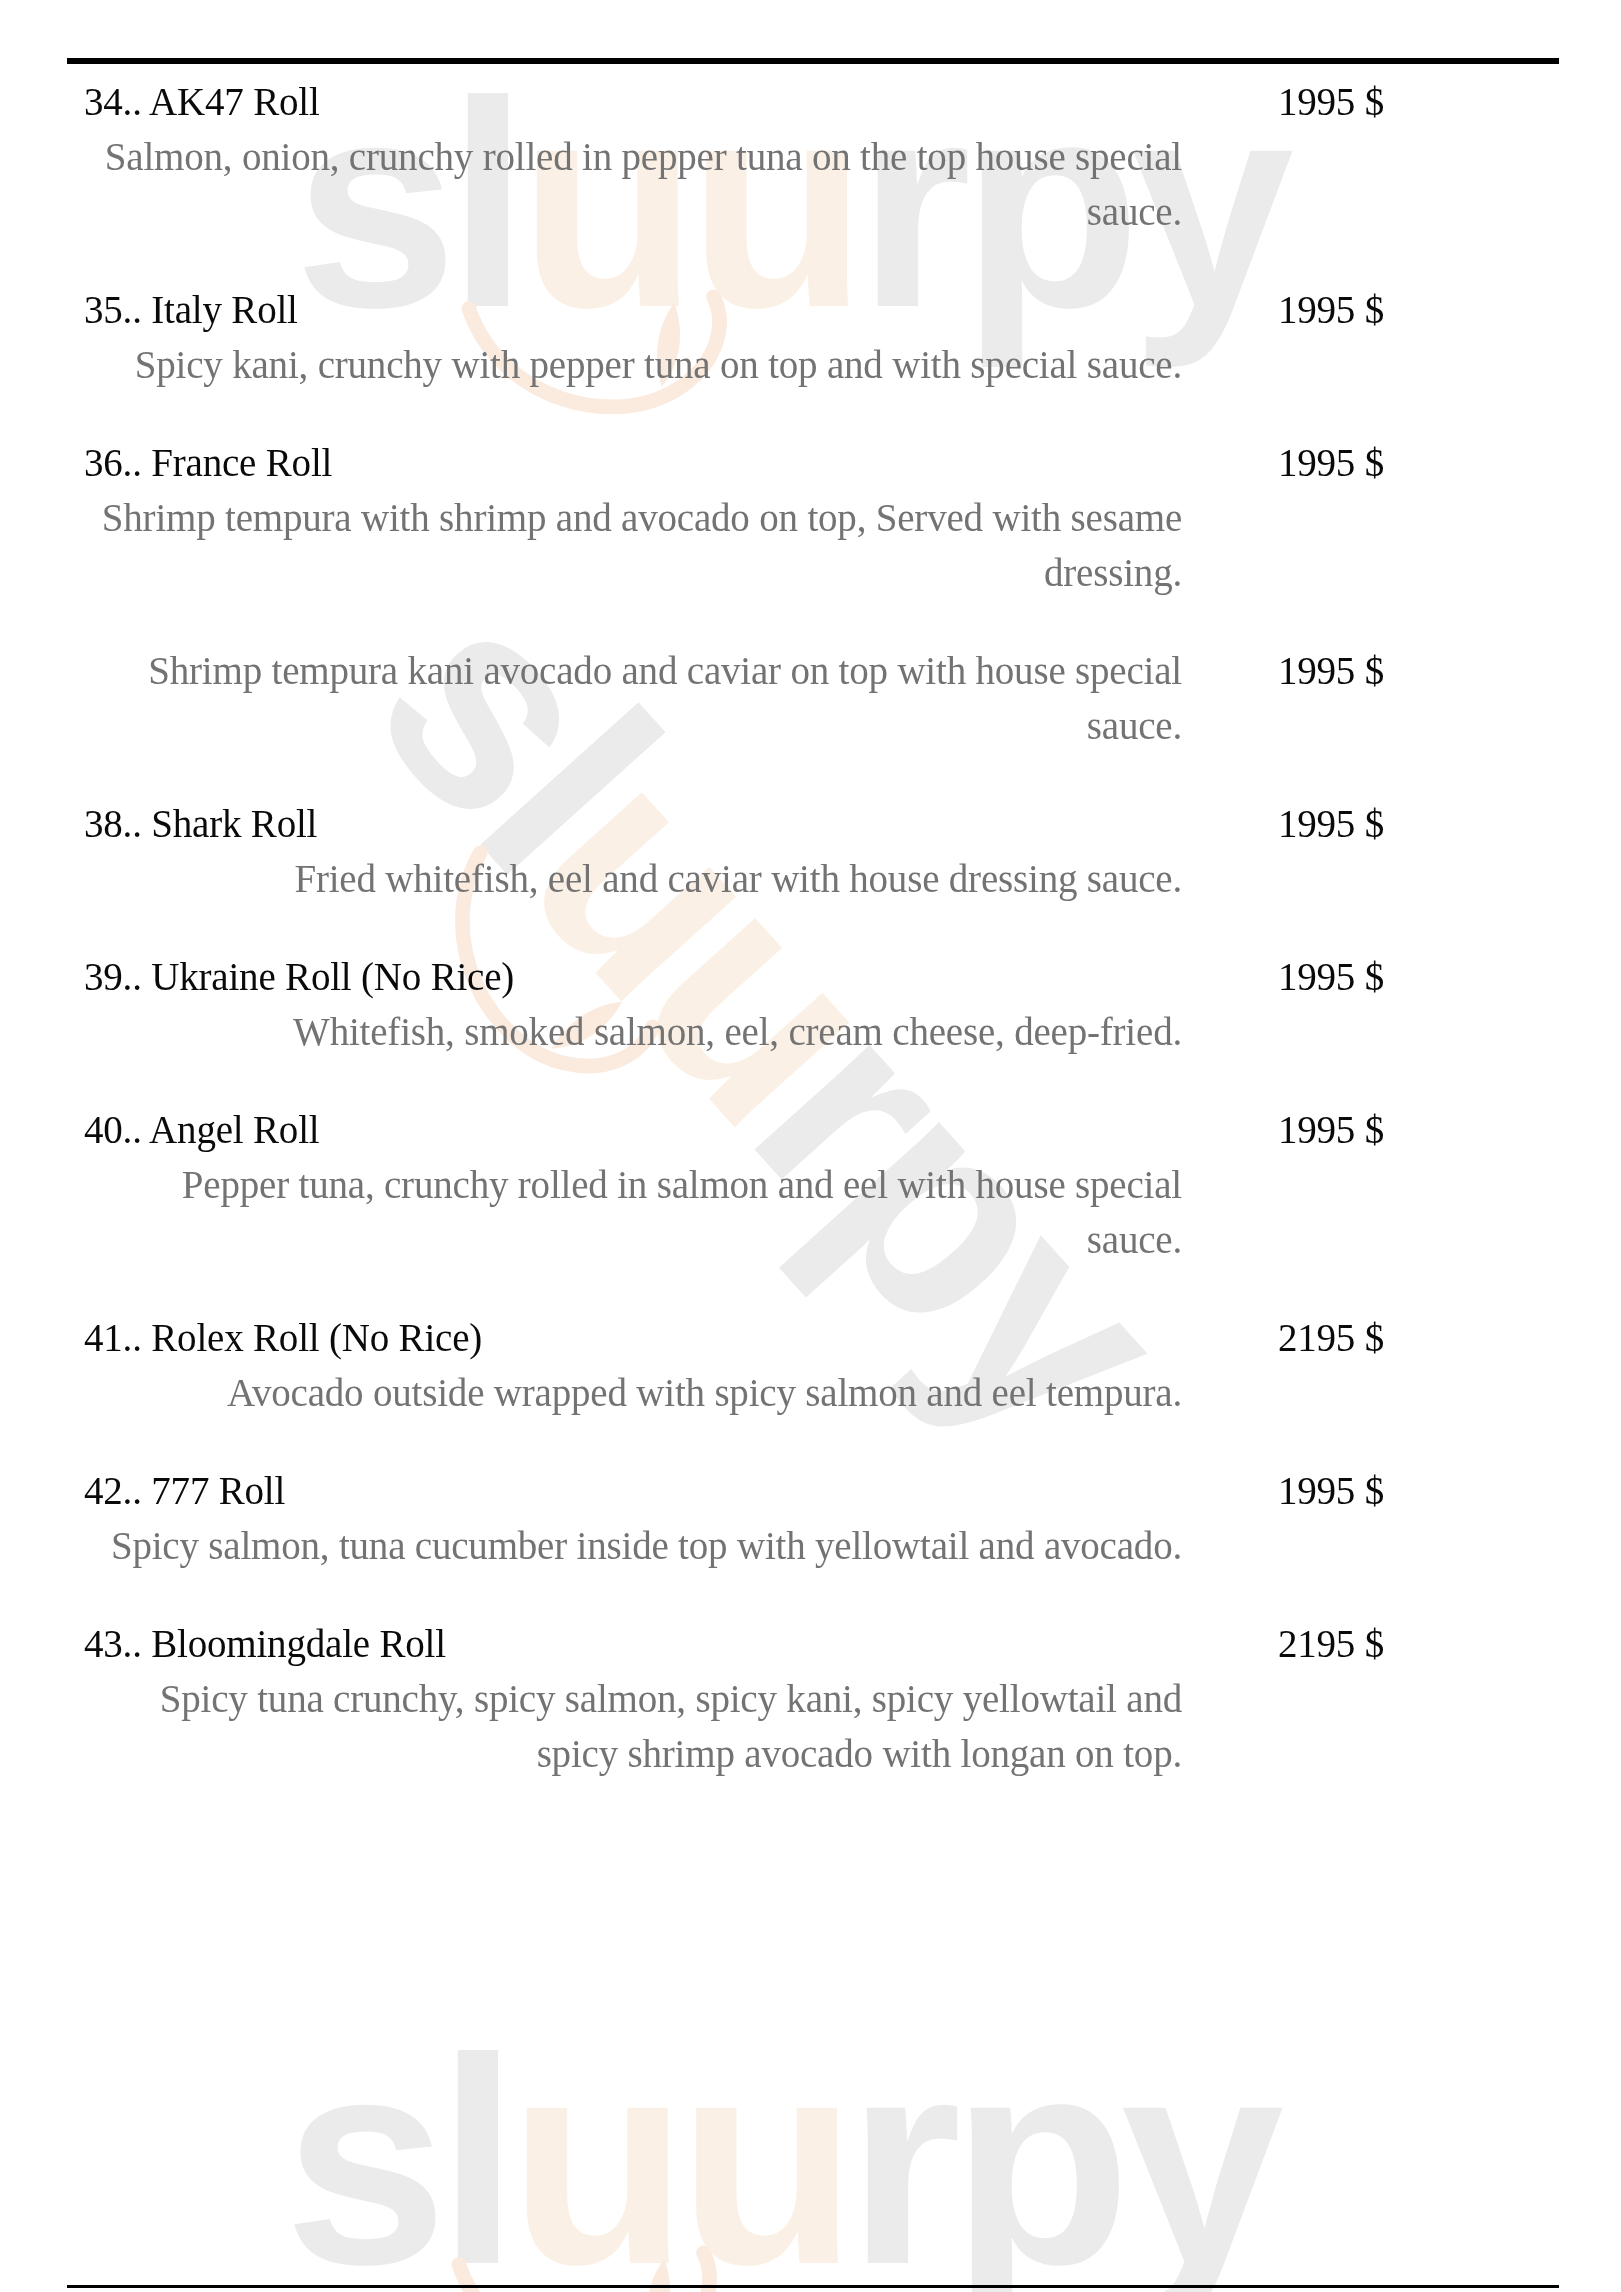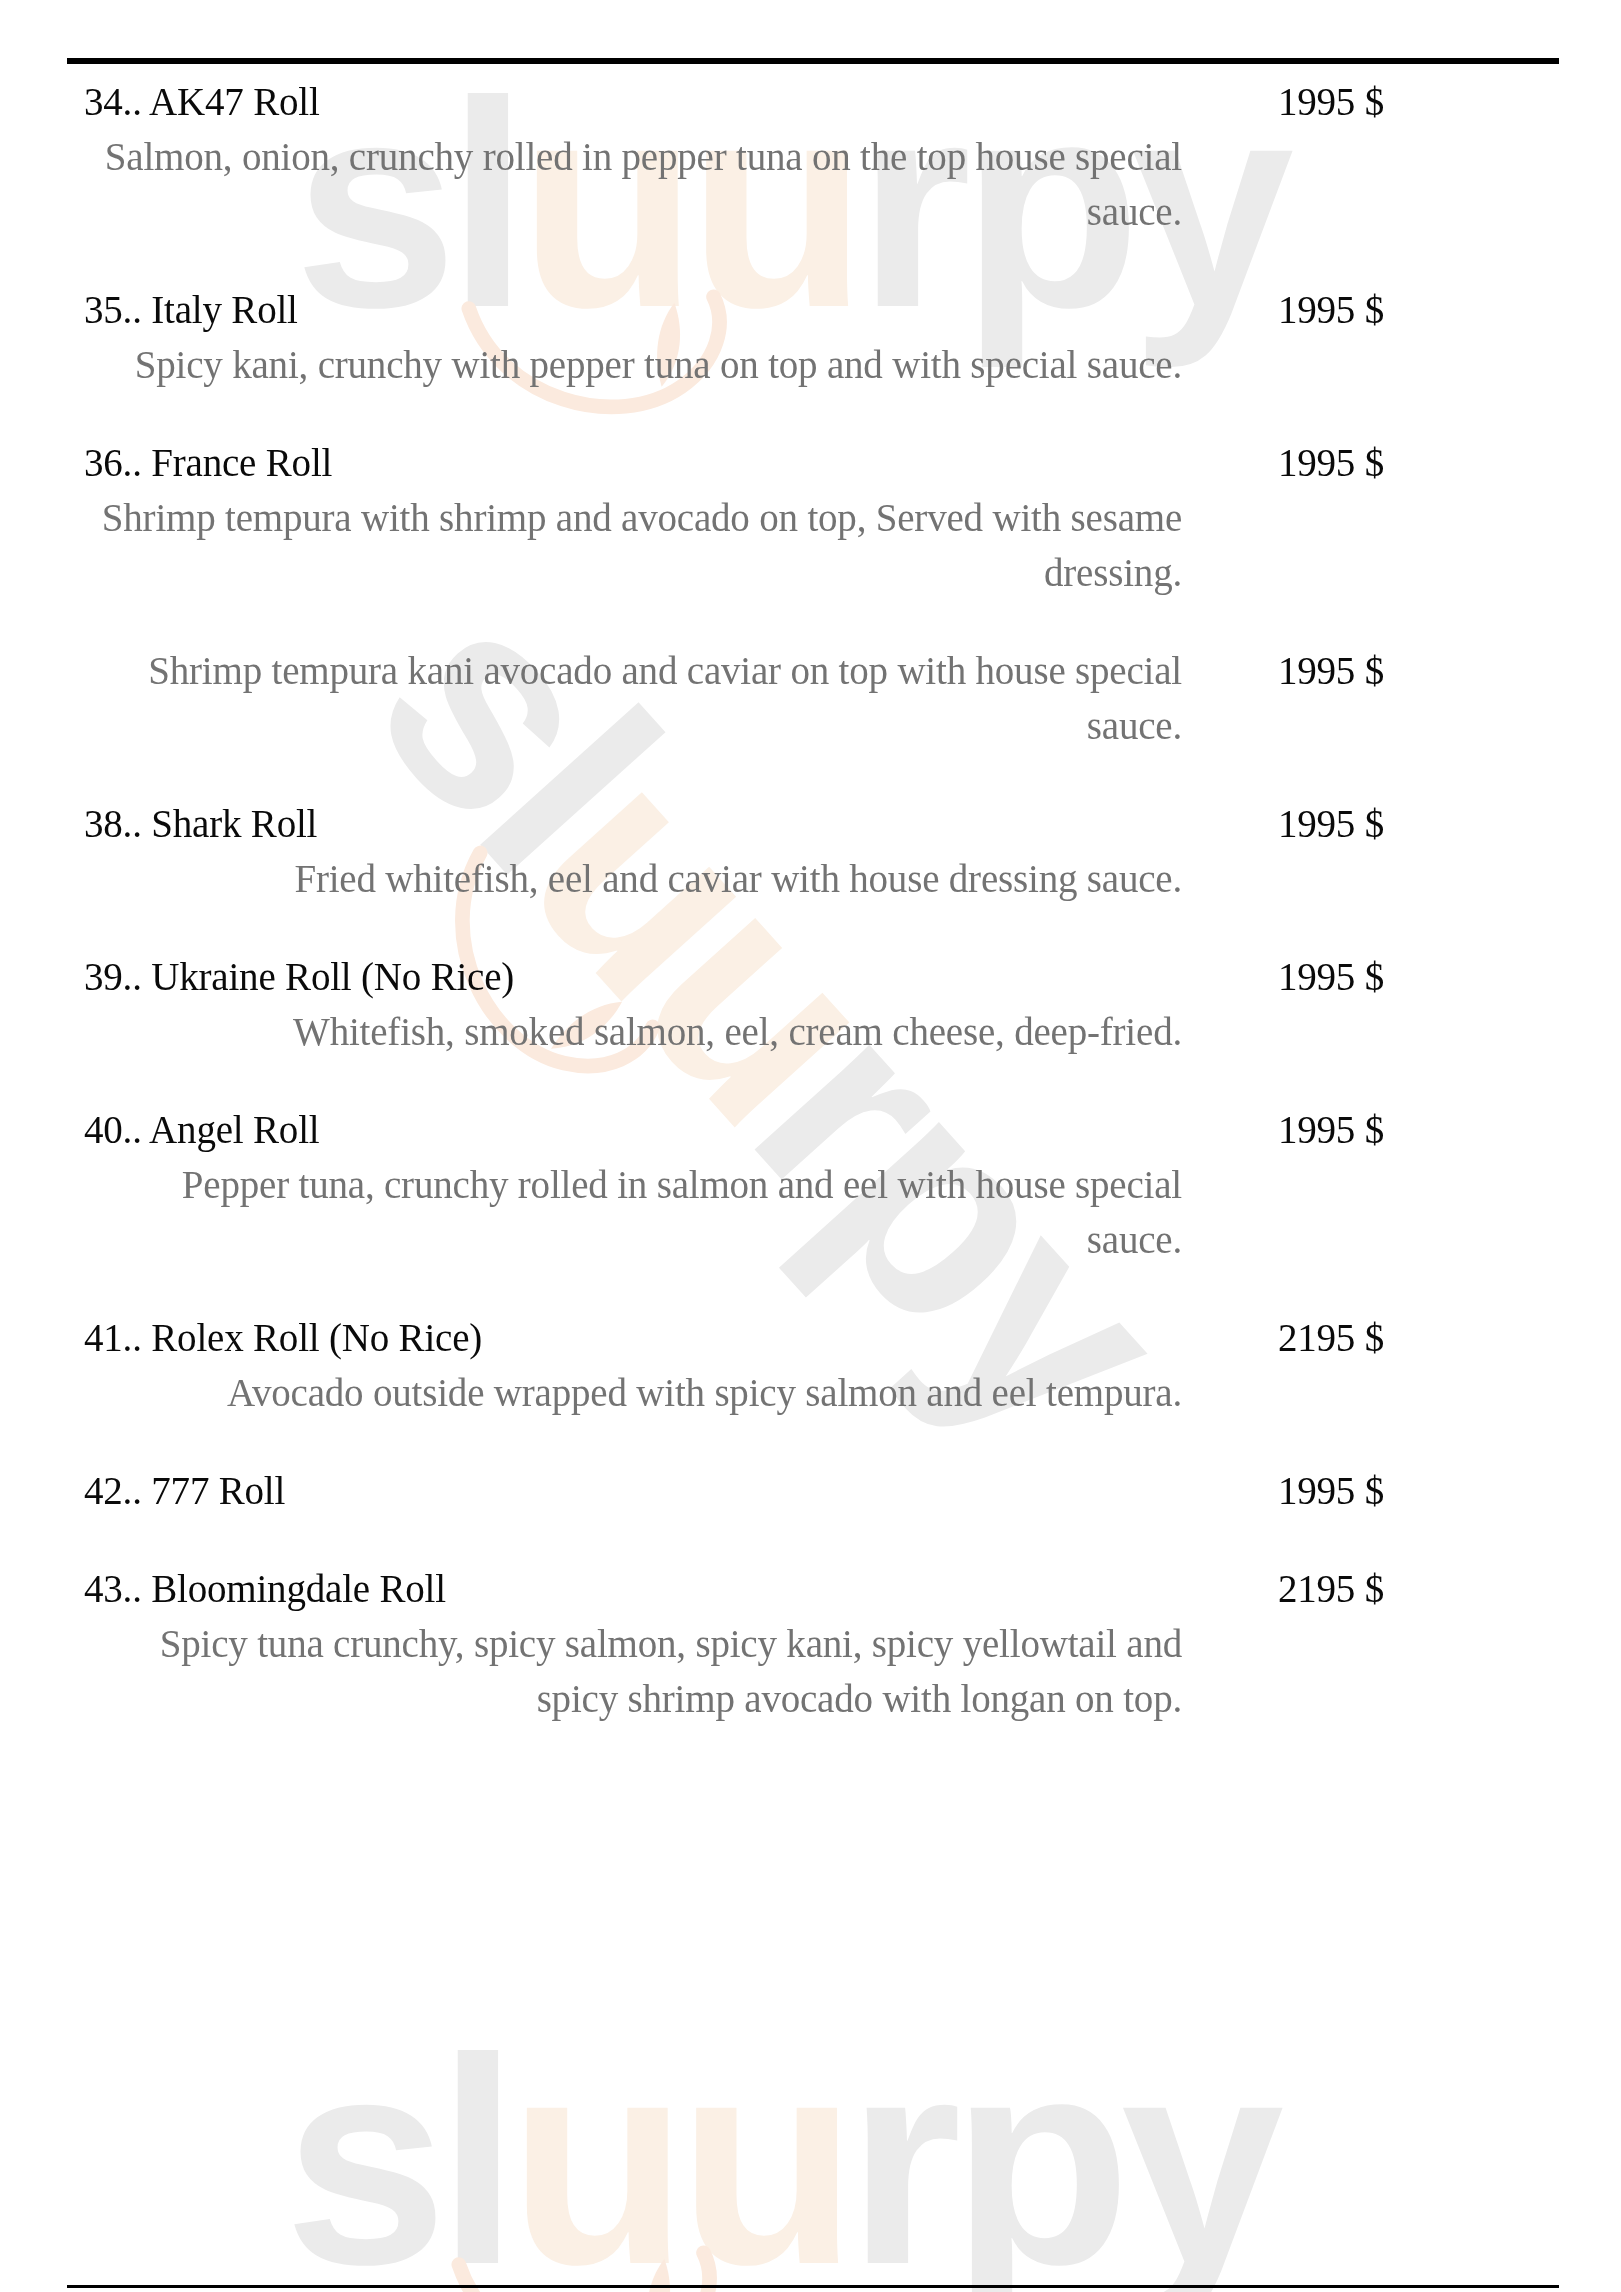--- a/index.html
+++ b/index.html
@@ -258,20 +258,21 @@
           <span class="item-price">2195 $</span>
         </div>
         <p class="item-desc">Avocado outside wrapped with spicy salmon and eel tempura.</p>
       </div>
 
       <div class="menu-item">
         <div class="item-head">
           <span class="item-name">42.. 777 Roll</span>
           <span class="item-price">1995 $</span>
         </div>
+        <p class="item-desc">Spicy salmon, tuna cucumber inside top with yellowtail and avocado.</p>
       </div>
 
       <div class="menu-item">
         <div class="item-head">
           <span class="item-name">43.. Bloomingdale Roll</span>
           <span class="item-price">2195 $</span>
         </div>
         <p class="item-desc">Spicy tuna crunchy, spicy salmon, spicy kani, spicy yellowtail and spicy shrimp avocado with longan on top.</p>
       </div>
 

